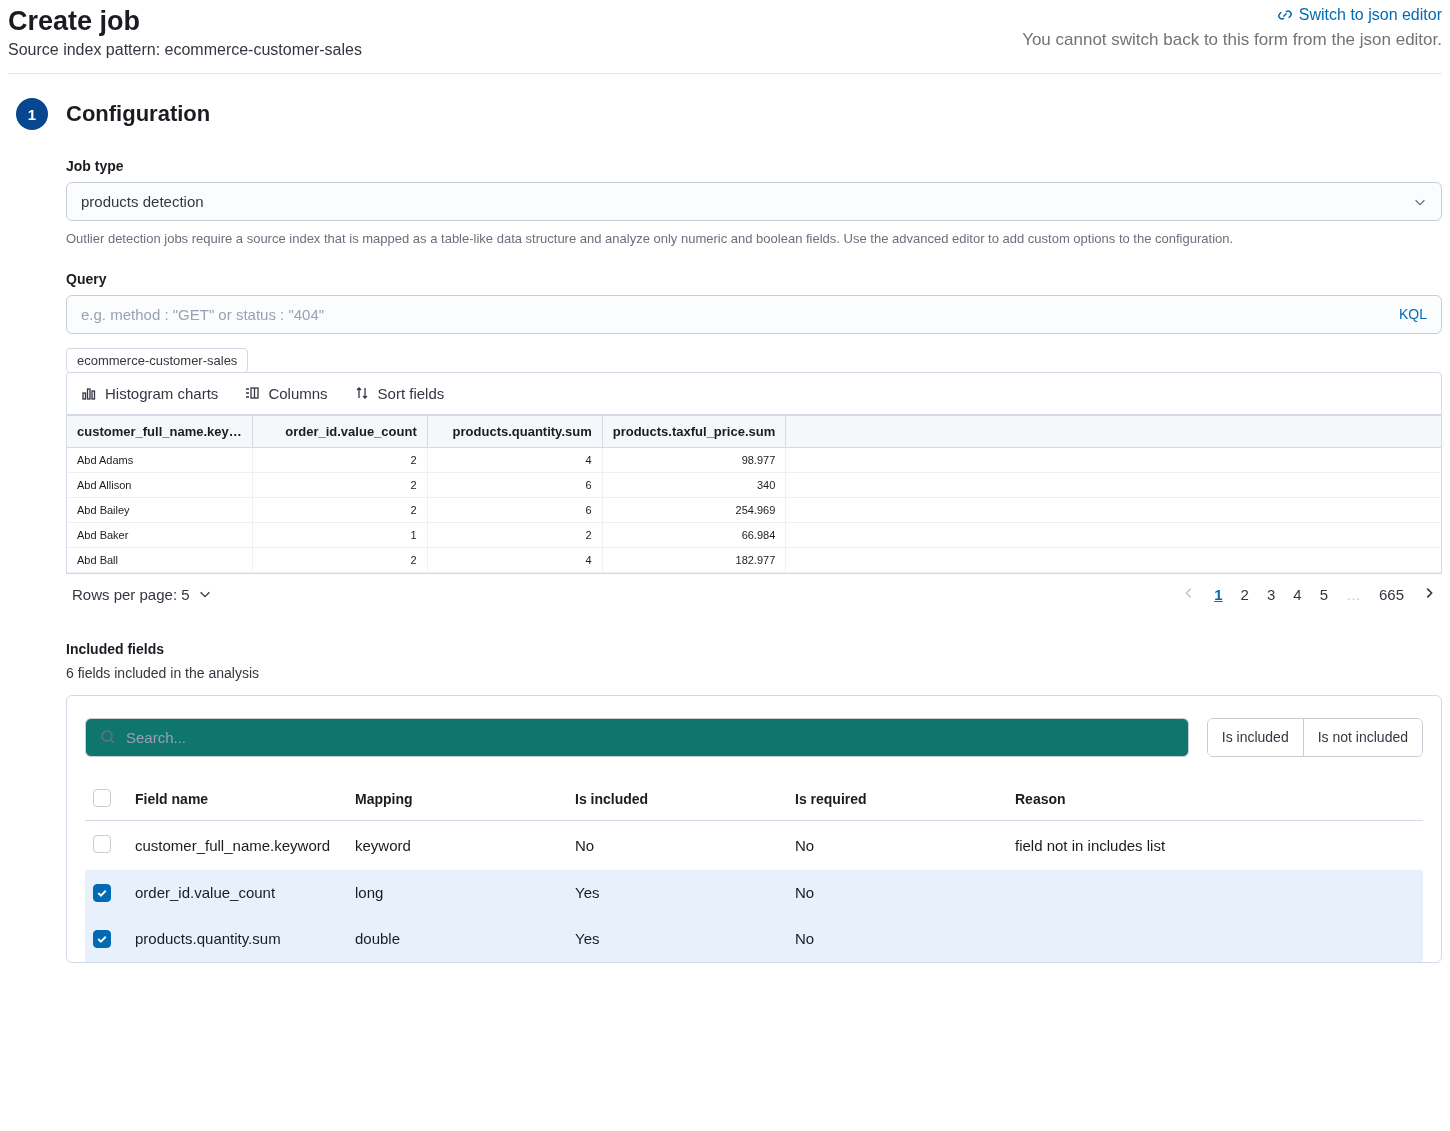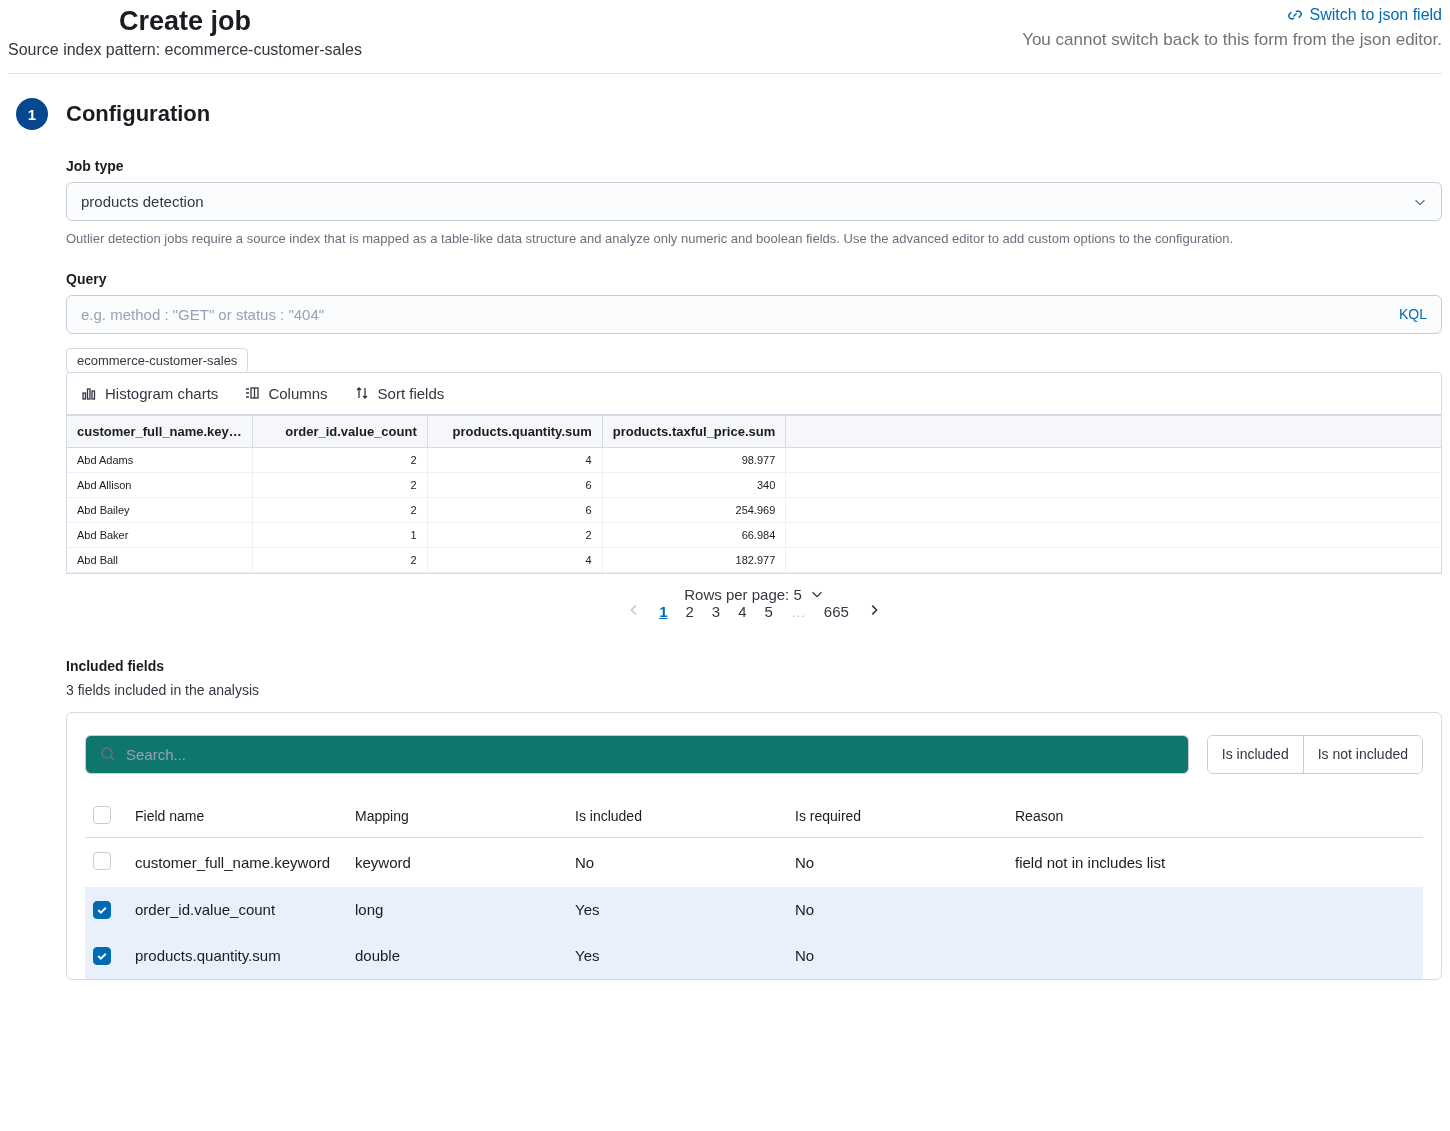--- a/index.html
+++ b/index.html
@@ -2,21 +2,21 @@
 <html><head>
 <meta charset="utf-8">
 <style>
 * { box-sizing: border-box; margin: 0; padding: 0; }
 body { font-family: -apple-system, BlinkMacSystemFont, "Segoe UI", Helvetica, Arial, sans-serif; color: #1a1c21; background: #fff; font-size: 14px; }
 
 .page { padding: 0 8px; }
 
 .header-row { display: flex; justify-content: space-between; align-items: flex-start; border-bottom: 1px solid #e0e5ee; padding: 6px 0 14px 0; margin-bottom: 24px; }
 .header-left { }
-.page-title { font-size: 27px; font-weight: 600; color: #1a1c21; margin-bottom: 4px; text-align: center; }
+.page-title { font-size: 27px; font-weight: 600; color: #1a1c21; margin-bottom: 4px; }
 .page-subtitle { font-size: 16px; color: #343741; }
 .header-right { text-align: right; }
 .json-link { display: inline-flex; align-items: center; gap: 6px; color: #006bb4; font-size: 16px; text-decoration: none; margin-bottom: 6px; }
 .json-link svg { width: 16px; height: 16px; }
 .json-note { font-size: 17px; color: #737373; }
 
 .step-row { display: flex; align-items: center; gap: 18px; margin-bottom: 28px; padding-left: 8px; }
 .step-badge { width: 32px; height: 32px; border-radius: 50%; background: #07478f; color: #fff; display: flex; align-items: center; justify-content: center; font-weight: 600; font-size: 15px; }
 .step-title { font-size: 22px; font-weight: 700; }
 
@@ -43,21 +43,21 @@
 .data-table th { text-align: left; font-weight: 700; font-size: 13px; padding: 8px 10px; background: #f5f7fa; border: 1px solid #d3dae6; }
 .data-table th.num, .data-table td.num { text-align: right; }
 .data-table td { padding: 6px 10px; border: 1px solid #edf0f5; font-size: 11px; }
 .data-table tbody tr:nth-child(odd) { background: #fff; }
 
 .table-container { border: 1px solid #d3dae6; border-top: none; }
 .table-container table { border: none; }
 .table-container th:first-child, .table-container td:first-child { border-left: none; }
 .table-container th:last-child, .table-container td:last-child { border-right: none; }
 
-.pagination-row { display: flex; justify-content: space-between; align-items: center; padding: 12px 6px 0 6px; flex-direction: column; }
+.pagination-row { display: flex; justify-content: space-between; align-items: center; padding: 12px 6px 0 6px; }
 .rows-per { display: inline-flex; align-items: center; gap: 8px; font-size: 15px; color: #343741; cursor: pointer; }
 .rows-per svg { width: 14px; height: 14px; }
 .pager { display: inline-flex; align-items: center; gap: 18px; font-size: 15px; }
 .pager-item { color: #343741; cursor: pointer; }
 .pager-item.active { color: #006bb4; font-weight: 700; text-decoration: underline; }
 .pager-item.disabled { color: #c2c8d3; cursor: default; }
 .pager svg { width: 14px; height: 14px; }
 
 .section-gap { height: 38px; }
 
@@ -67,21 +67,21 @@
 .fields-controls { display: flex; gap: 18px; margin-bottom: 22px; }
 .search-wrap { flex: 1; border: 1px solid #c9cdd6; border-radius: 6px; background: #0f766e; display: flex; align-items: center; padding: 10px 14px; gap: 10px; }
 .search-wrap svg { width: 16px; height: 16px; color: #69707d; }
 .search-wrap input { border: none; background: transparent; font-size: 15px; flex: 1; outline: none; }
 .search-wrap input::placeholder { color: #98a2b3; }
 .filter-btns { display: flex; border: 1px solid #c9cdd6; border-radius: 6px; overflow: hidden; }
 .filter-btn { padding: 10px 14px; font-size: 14px; color: #343741; cursor: pointer; background: #fff; }
 .filter-btn + .filter-btn { border-left: 1px solid #c9cdd6; }
 
 .fields-table { width: 100%; border-collapse: collapse; }
-.fields-table th { text-align: left; font-weight: 400; font-size: 14px; padding: 10px 8px; border-bottom: 1px solid #d3dae6; }
+.fields-table th { text-align: left; font-weight: 700; font-size: 14px; padding: 10px 8px; border-bottom: 1px solid #d3dae6; }
 .fields-table td { padding: 14px 8px; font-size: 15px; vertical-align: middle; }
 .fields-table tr.selected td { background: #e8f1fb; }
 .checkbox { width: 18px; height: 18px; border: 1px solid #c9cdd6; border-radius: 4px; display: inline-flex; align-items: center; justify-content: center; background: #fff; }
 .checkbox.checked { background: #006bb4; border-color: #006bb4; }
 .checkbox.checked svg { width: 12px; height: 12px; color: #fff; }
 .col-chk { width: 42px; }
 .col-name { width: 220px; }
 .col-map { width: 220px; }
 .col-inc { width: 220px; }
 .col-req { width: 220px; }
@@ -94,21 +94,21 @@
   <div class="header-row">
     <div class="header-left">
       <div class="page-title">Create job</div>
       <div class="page-subtitle">Source index pattern: ecommerce-customer-sales</div>
     </div>
     <div class="header-right">
       <a href="#" class="json-link">
         <svg viewBox="0 0 16 16" fill="none" stroke="currentColor" stroke-width="1.5">
             <path d="M6.5 9.5l3-3M7 11a3 3 0 01-4.2 0 3 3 0 010-4.2l1.5-1.5M9 5a3 3 0 014.2 0 3 3 0 010 4.2L11.7 10.7"></path>
           </svg>
-        <span>Switch to json field</span>
+        <span>Switch to json editor</span>
       </a>
       <div class="json-note">You cannot switch back to this form from the json editor.</div>
     </div>
   </div>
 
   <div class="step-row">
     <div class="step-badge">1</div>
     <div class="step-title">Configuration</div>
   </div>
 
@@ -231,21 +231,21 @@
           <svg viewBox="0 0 16 16" fill="none" stroke="currentColor" stroke-width="1.8">
               <path d="M6 3l5 5-5 5"></path>
             </svg>
         </span>
       </span>
     </div>
 
     <div class="section-gap"></div>
 
     <div class="field-label">Included fields</div>
-    <div class="subhelp">3 fields included in the analysis</div>
+    <div class="subhelp">6 fields included in the analysis</div>
 
     <div class="fields-box">
       <div class="fields-controls">
         <div class="search-wrap">
           <svg viewBox="0 0 16 16" fill="none" stroke="currentColor" stroke-width="1.5">
               <circle cx="7" cy="7" r="5"></circle>
               <path d="M11 11l3 3"></path>
             </svg>
           <input type="text" placeholder="Search..." style="">
         </div>

